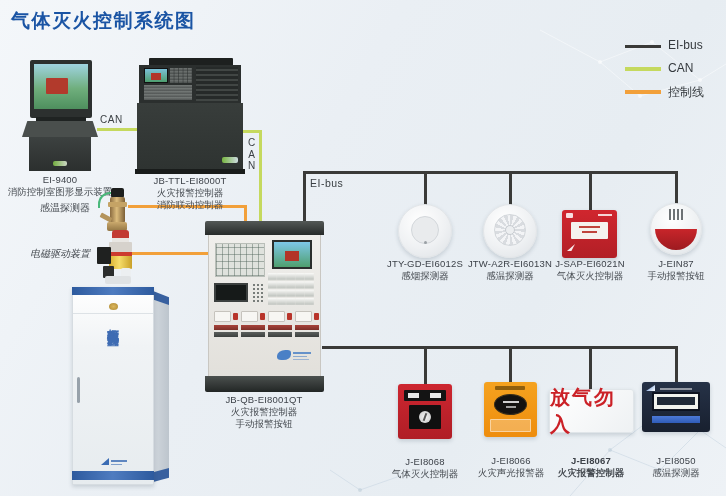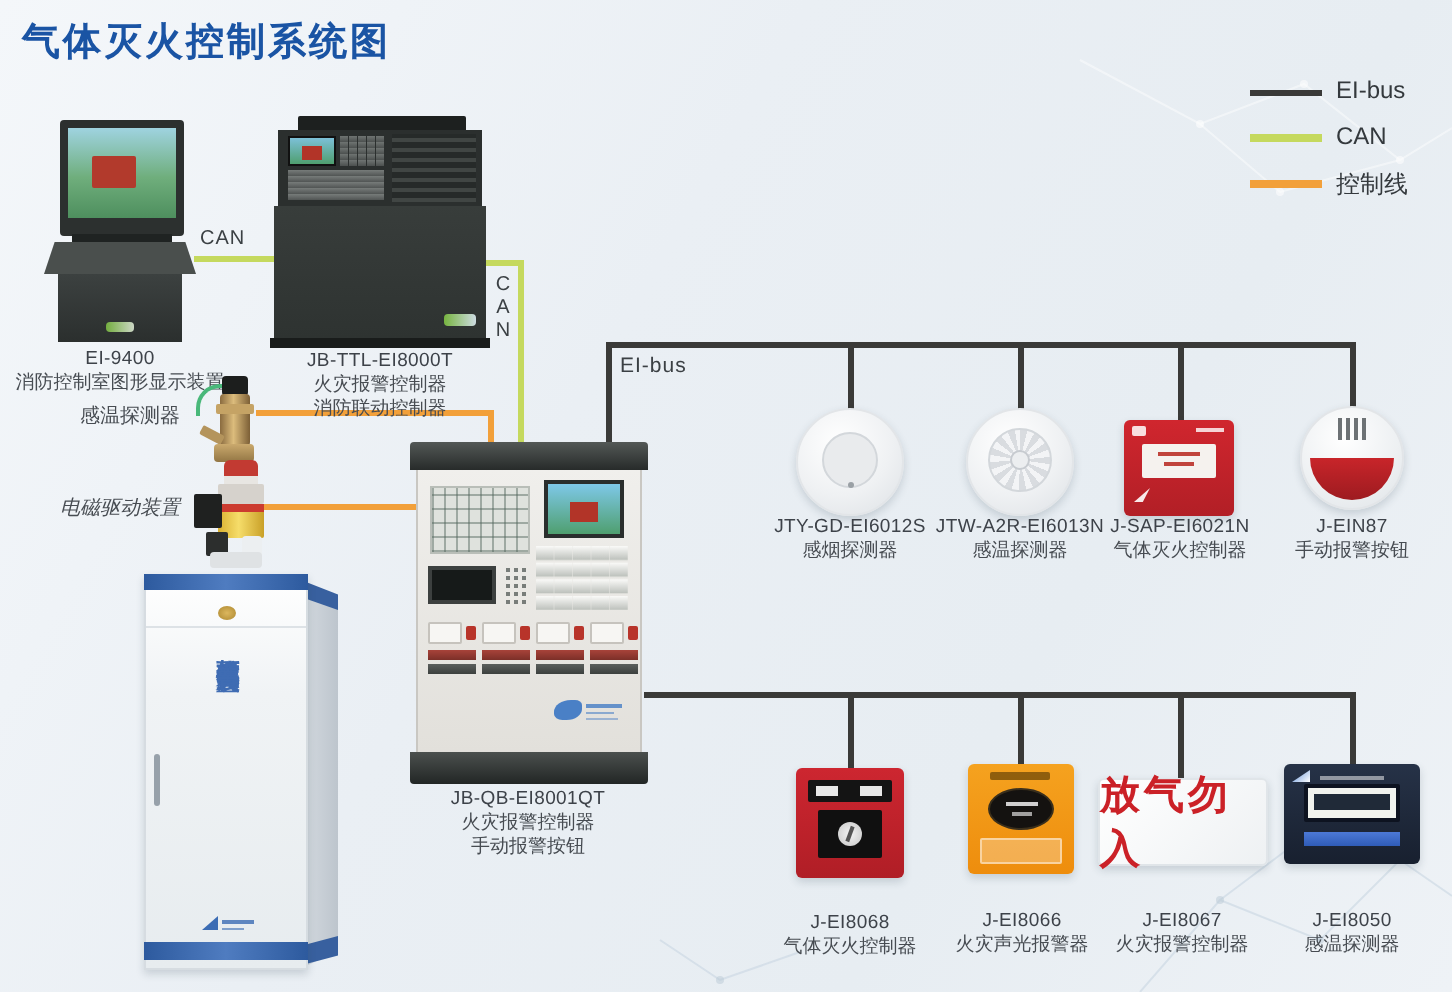--- a/index.html
+++ b/index.html
@@ -293,21 +293,21 @@
     <div class="dev-label" style="left:468px;top:455px;width:86px;">
       <div class="model">J-EI8066</div>
       <div>火灾声光报警器</div>
     </div>
   </div>
 
   <div class="abs">
     <div class="abs shadow" style="left:549px;top:389px;width:85px;height:44px;background:linear-gradient(135deg,#ffffff,#eef1f3);border:1px solid #e0e5e9;border-radius:3px;display:flex;align-items:center;justify-content:center;">
       <span style="color:#cb2127;font-size:20px;font-weight:bold;letter-spacing:2px;">放气勿入</span>
     </div>
-    <div class="dev-label" style="left:544px;top:455px;width:94px;">
+    <div class="dev-label" style="left:544px;top:455px;width:94px;font-weight:bold;">
       <div class="model">J-EI8067</div>
       <div>火灾报警控制器</div>
     </div>
   </div>
 
   <div class="abs">
     <div class="abs shadow" style="left:642px;top:382px;width:68px;height:50px;background:linear-gradient(180deg,#263247,#18202f);border-radius:3px;">
       <div class="abs" style="left:4px;top:3px;width:9px;height:6px;background:linear-gradient(135deg,#5e8fd8,#ffffff);clip-path:polygon(0 100%,100% 0,100% 100%);"></div>
       <div class="abs" style="left:18px;top:6px;width:32px;height:2px;background:rgba(255,255,255,.5);"></div>
       <div class="abs" style="left:10px;top:10px;width:48px;height:19px;background:#f1f3ee;border:2px solid #0d1320;border-radius:1px;">

